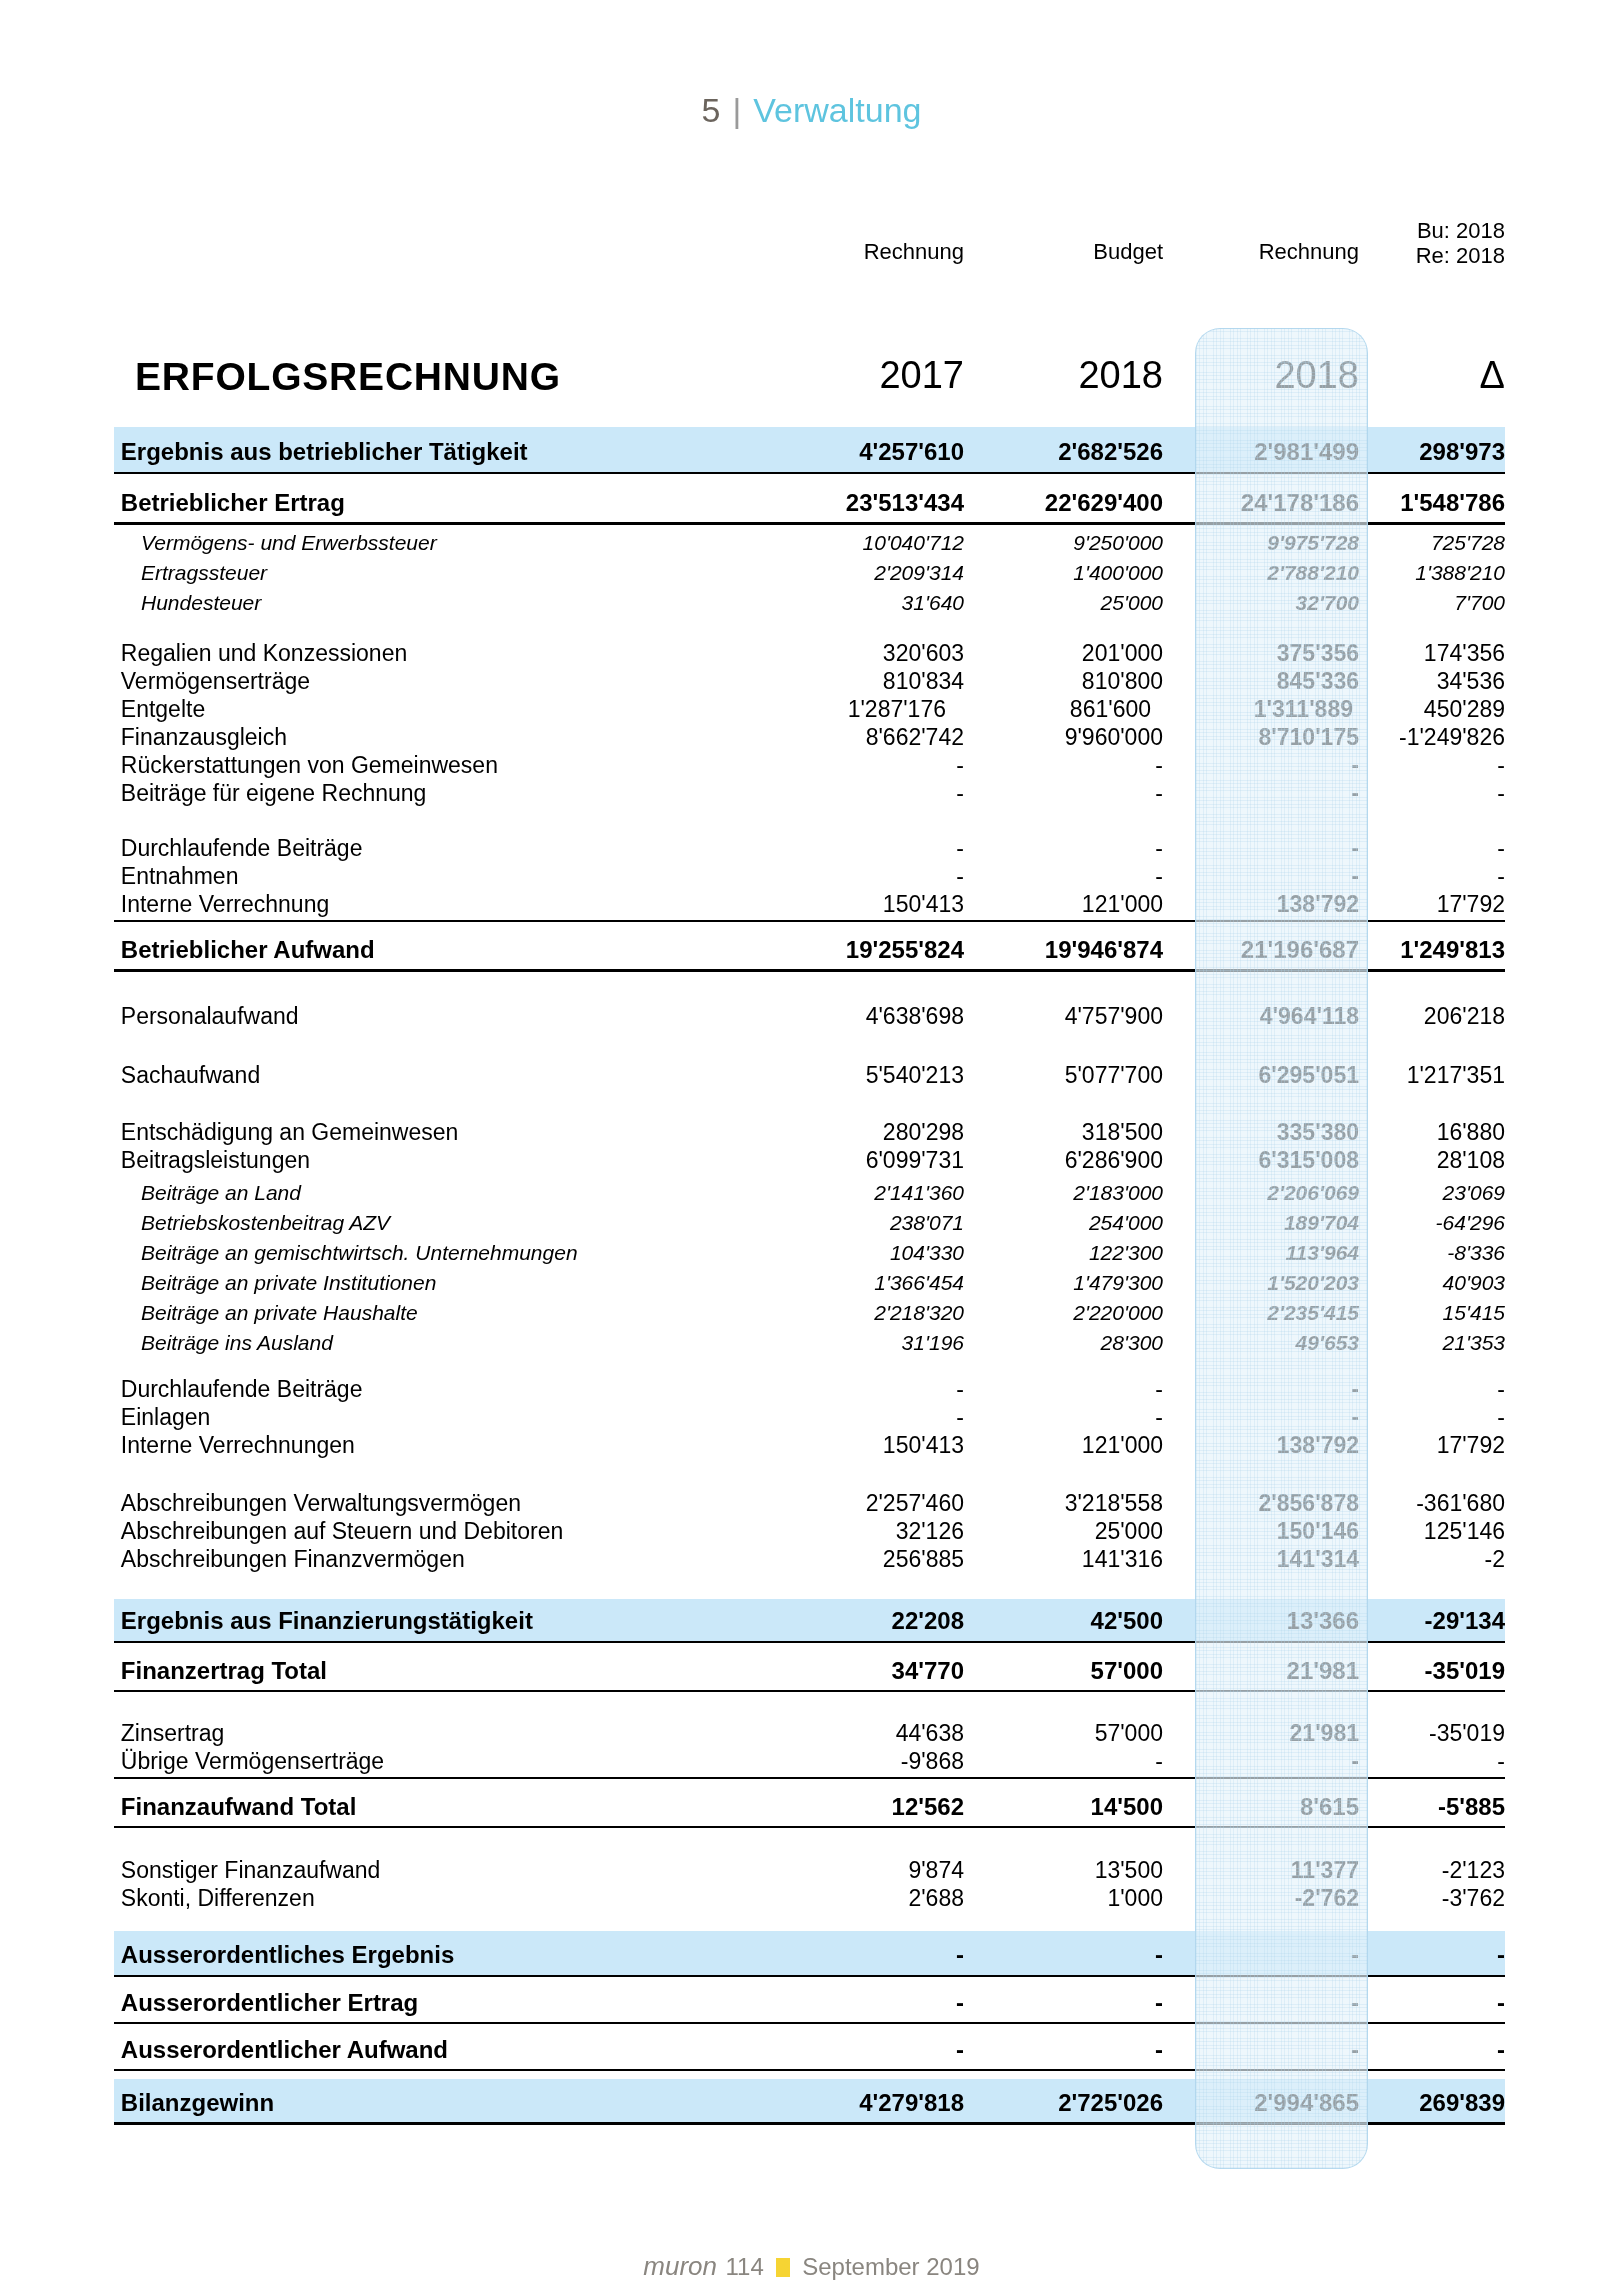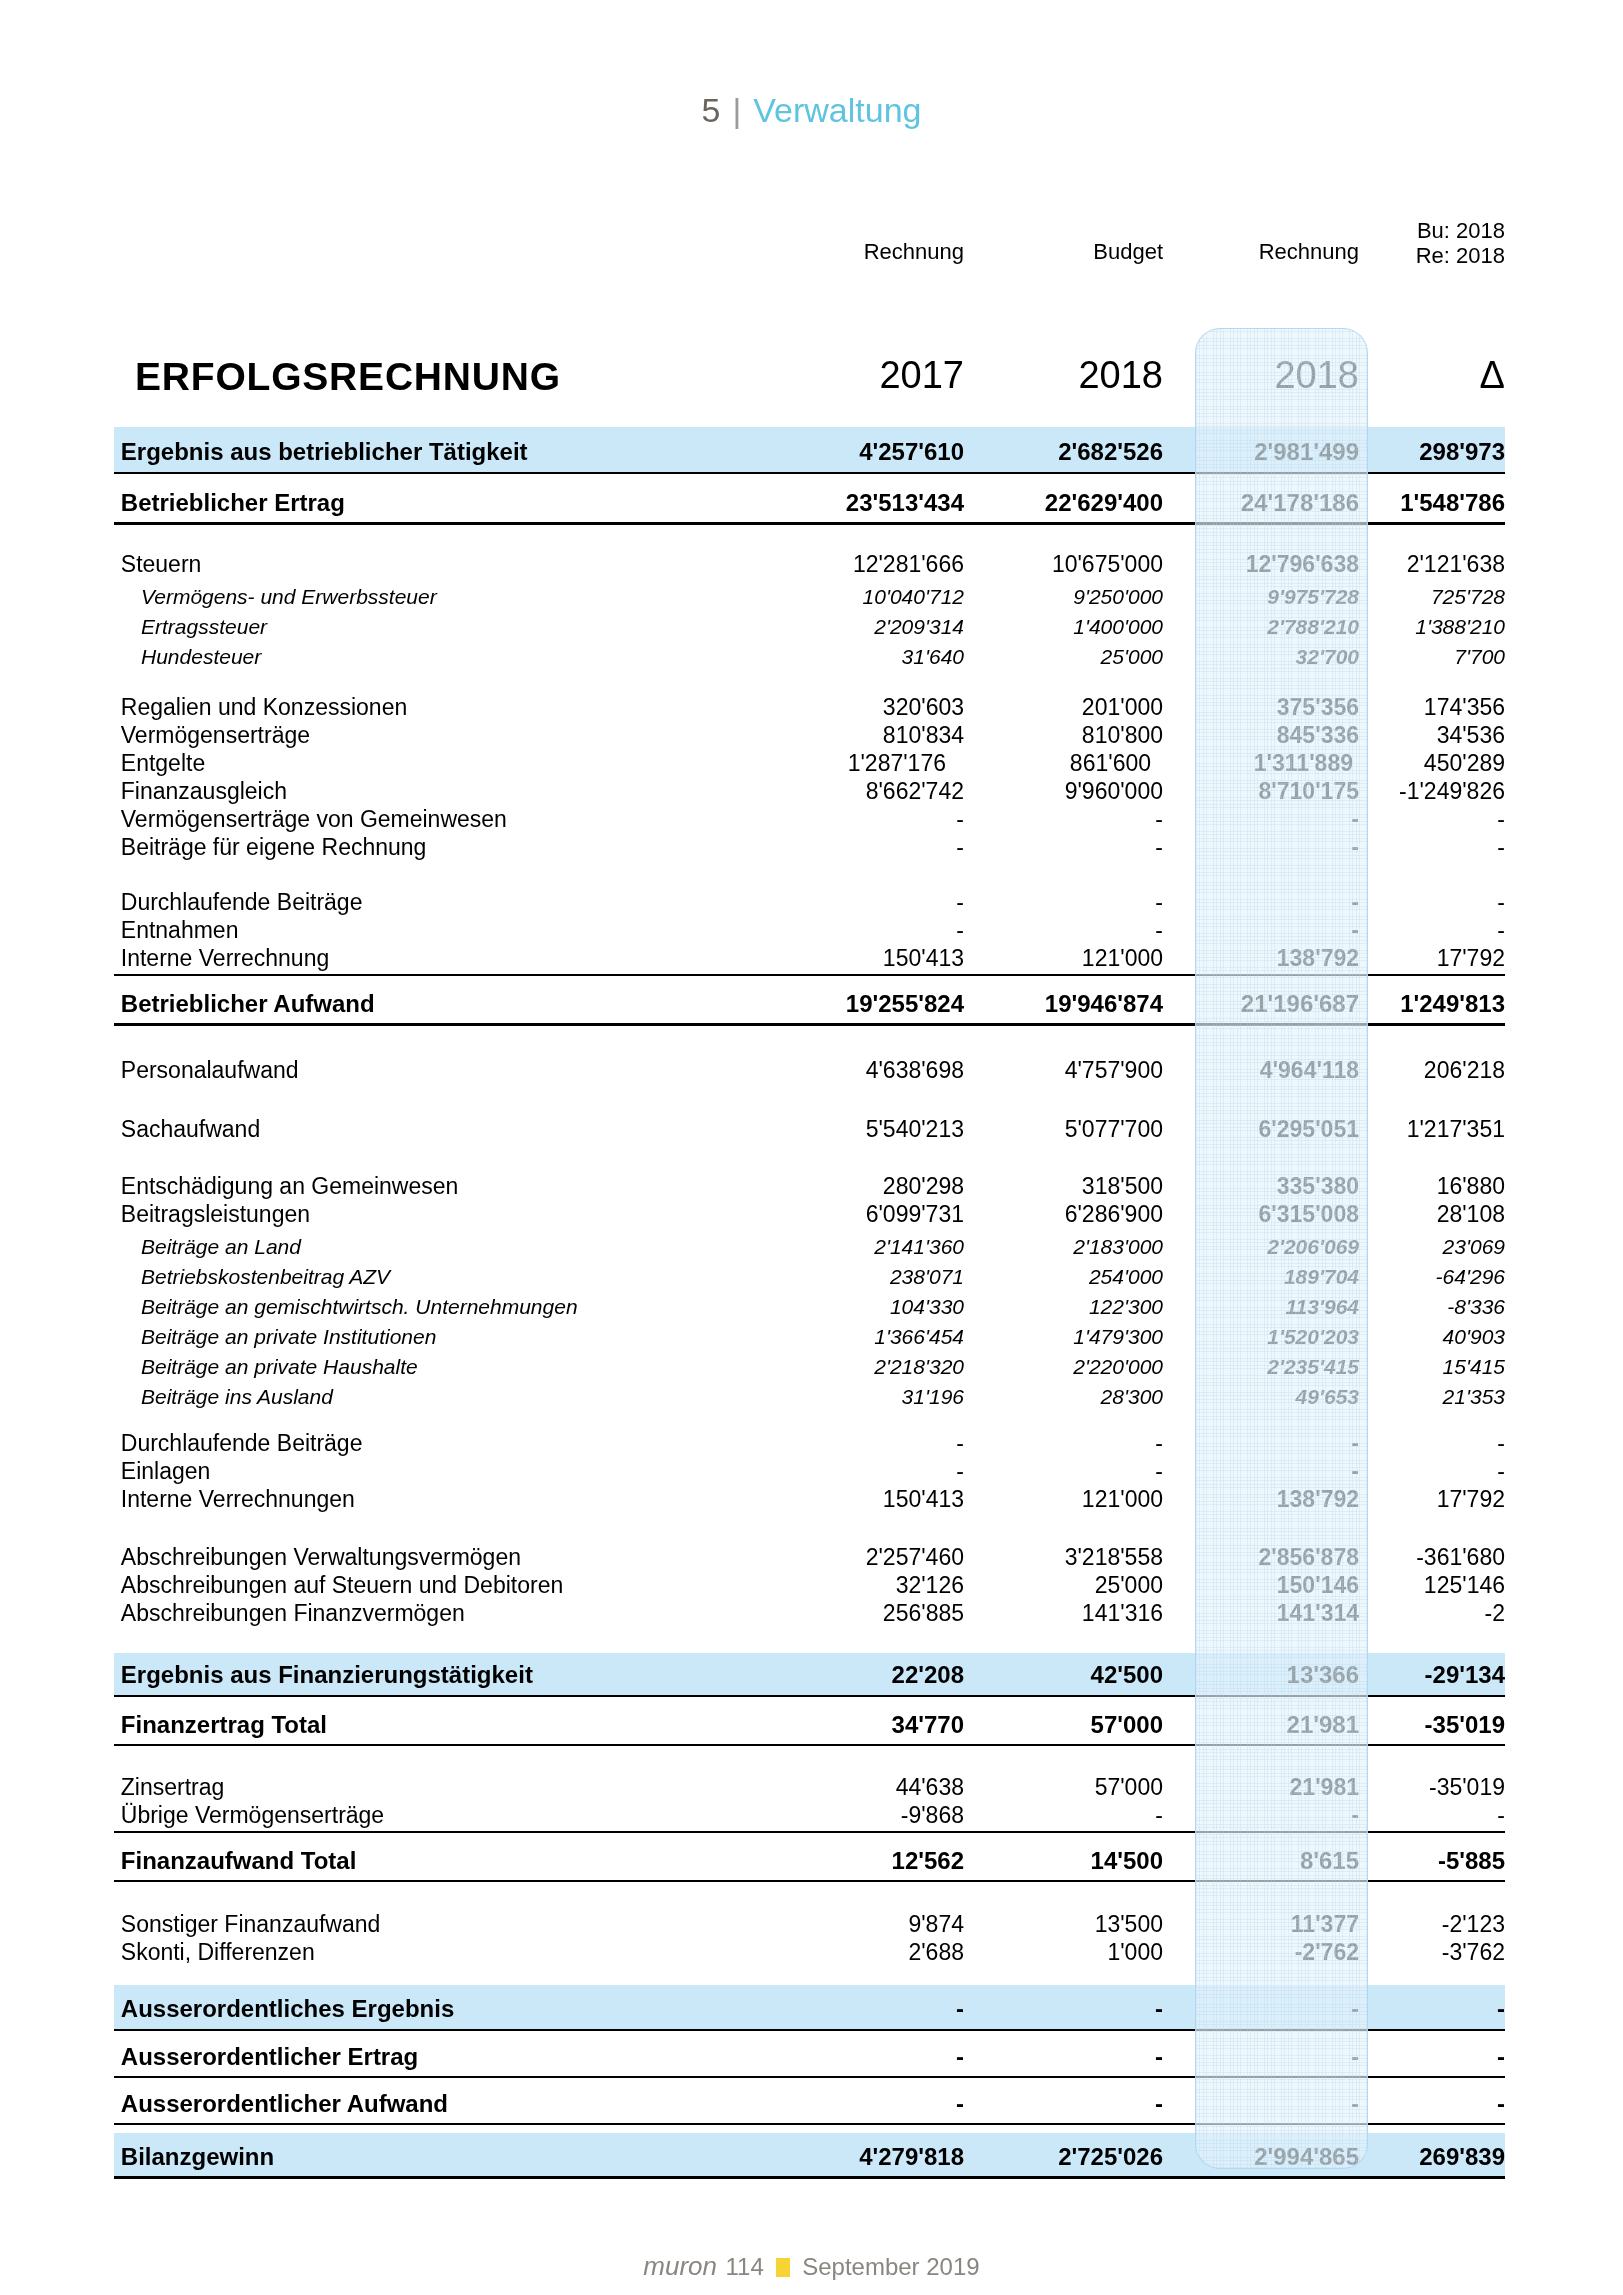--- a/index.html
+++ b/index.html
@@ -96,27 +96,20 @@
         <div class="c c3">2'981'499</div>
         <div class="c c4">298'973</div>
       </div>
       <div class="row total" style="margin-top: 10px; height: 41px; border-bottom: 3.4px solid rgb(0, 0, 0);">
         <div class="lab">Betrieblicher Ertrag</div>
         <div class="c c1">23'513'434</div>
         <div class="c c2">22'629'400</div>
         <div class="c c3">24'178'186</div>
         <div class="c c4">1'548'786</div>
       </div>
-      <div class="row item" style="margin-top: 25px; height: 29px;">
-        <div class="lab">Steuern</div>
-        <div class="c c1">12'281'666</div>
-        <div class="c c2">10'675'000</div>
-        <div class="c c3">12'796'638</div>
-        <div class="c c4">2'121'638</div>
-      </div>
       <div class="row sub" style="margin-top: 1.7px; height: 30px;">
         <div class="lab">Vermögens- und Erwerbssteuer</div>
         <div class="c c1">10'040'712</div>
         <div class="c c2">9'250'000</div>
         <div class="c c3">9'975'728</div>
         <div class="c c4">725'728</div>
       </div>
       <div class="row sub" style="height: 30px;">
         <div class="lab">Ertragssteuer</div>
         <div class="c c1">2'209'314</div>
@@ -153,21 +146,21 @@
         <div class="c c4">450'289</div>
       </div>
       <div class="row item" style="height: 28px;">
         <div class="lab">Finanzausgleich</div>
         <div class="c c1">8'662'742</div>
         <div class="c c2">9'960'000</div>
         <div class="c c3">8'710'175</div>
         <div class="c c4">-1'249'826</div>
       </div>
       <div class="row item" style="height: 28px;">
-        <div class="lab">Vermögenserträge von Gemeinwesen</div>
+        <div class="lab">Rückerstattungen von Gemeinwesen</div>
         <div class="c c1">-</div>
         <div class="c c2">-</div>
         <div class="c c3">-</div>
         <div class="c c4">-</div>
       </div>
       <div class="row item" style="height: 28px;">
         <div class="lab">Beiträge für eigene Rechnung</div>
         <div class="c c1">-</div>
         <div class="c c2">-</div>
         <div class="c c3">-</div>

